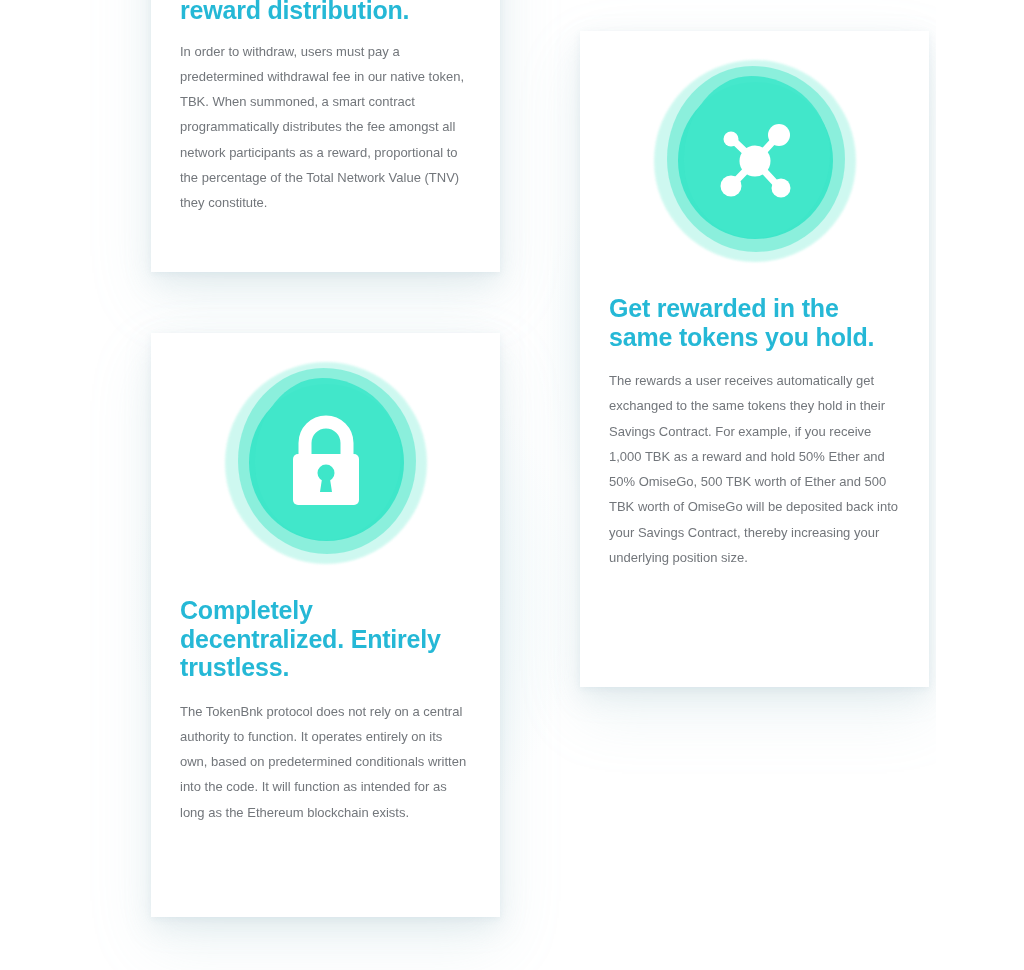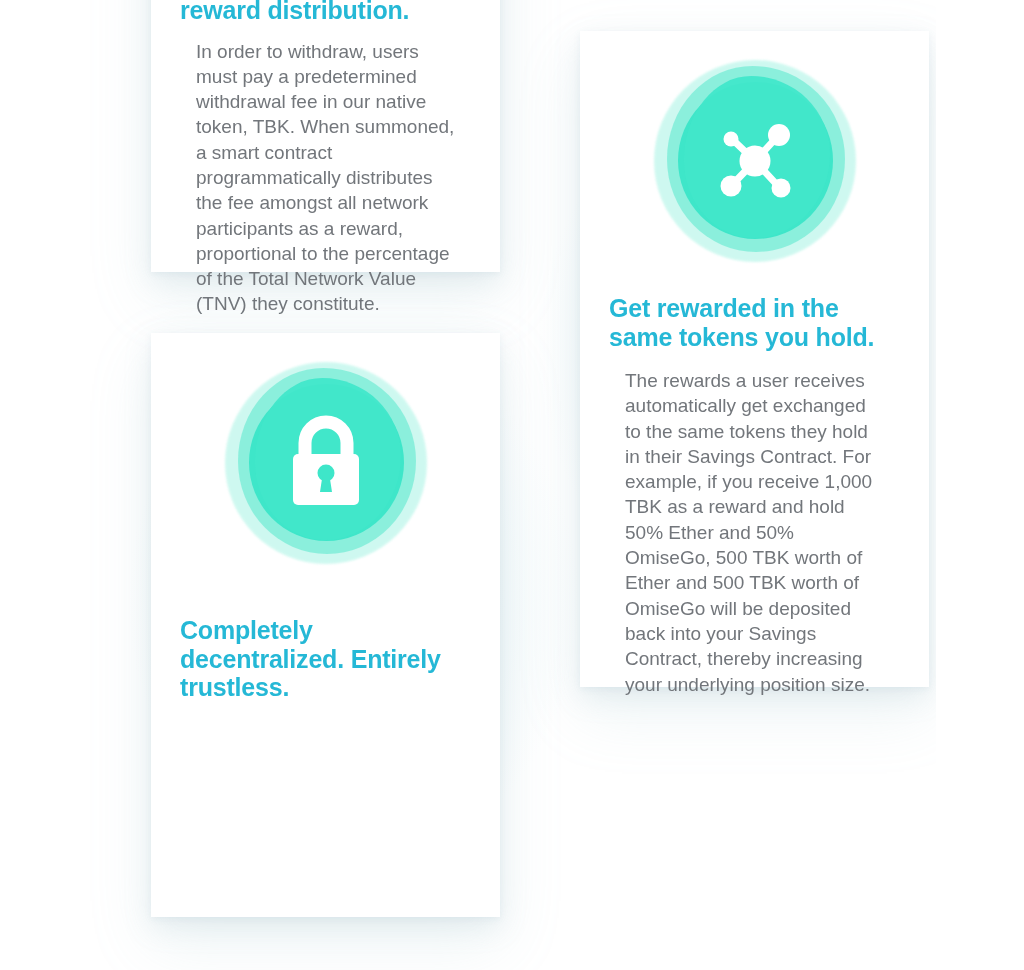--- a/index.html
+++ b/index.html
@@ -127,35 +127,35 @@
   .card-heading {
     margin: 0;
     color: #25b8d6;
     font-size: 25px;
     line-height: 28.5px;
     font-weight: 700;
     letter-spacing: -0.2px;
     font-family: "Liberation Sans", sans-serif;
   }
   .card-body {
-    margin: 16px;
+    margin: 0;
     color: #72767b;
-    font-size: 19px;
+    font-size: 13px;
     line-height: 25.3px;
     font-weight: 400;
     font-family: "Liberation Sans", sans-serif;
   }
 
   .heading-tnv    { margin-top: 296px; }
   .body-tnv       { margin-top: 14px; }
 
   .heading-rewarded { margin-top: 32px; }
   .body-rewarded    { margin-top: 17px; }
 
-  .heading-trustless { margin-top: 52px; }
+  .heading-trustless { margin-top: 32px; }
   .body-trustless    { margin-top: 17px; }
 </style>
 </head>
 <body>
 
 <div class="page">
 
   <div class="ambient-wash"></div>
 
   <div class="card card-tnv">
@@ -202,15 +202,16 @@
         <svg width="92" height="100" viewBox="0 0 92 100" aria-hidden="true">
           <path d="M25 44 V30 a21 21 0 0 1 42 0 V44" fill="none" stroke="#ffffff" stroke-width="13" stroke-linecap="butt"></path>
           <rect x="13" y="41" width="66" height="51" rx="5" fill="#ffffff"></rect>
           <circle cx="46" cy="60" r="8.5" fill="#3ee6c9"></circle>
           <path d="M42.6 62 h6.8 l2.6 17 h-12 z" fill="#3ee6c9"></path>
         </svg>
       </div>
     </div>
 
     <h2 class="card-heading heading-trustless">Completely decentralized. Entirely trustless.</h2>
+    <p class="card-body body-trustless">The TokenBnk protocol does not rely on a central authority to function. It operates entirely on its own, based on predetermined conditionals written into the code. It will function as intended for as long as the Ethereum blockchain exists.</p>
   </div>
 
 </div>
 
 </body></html>

